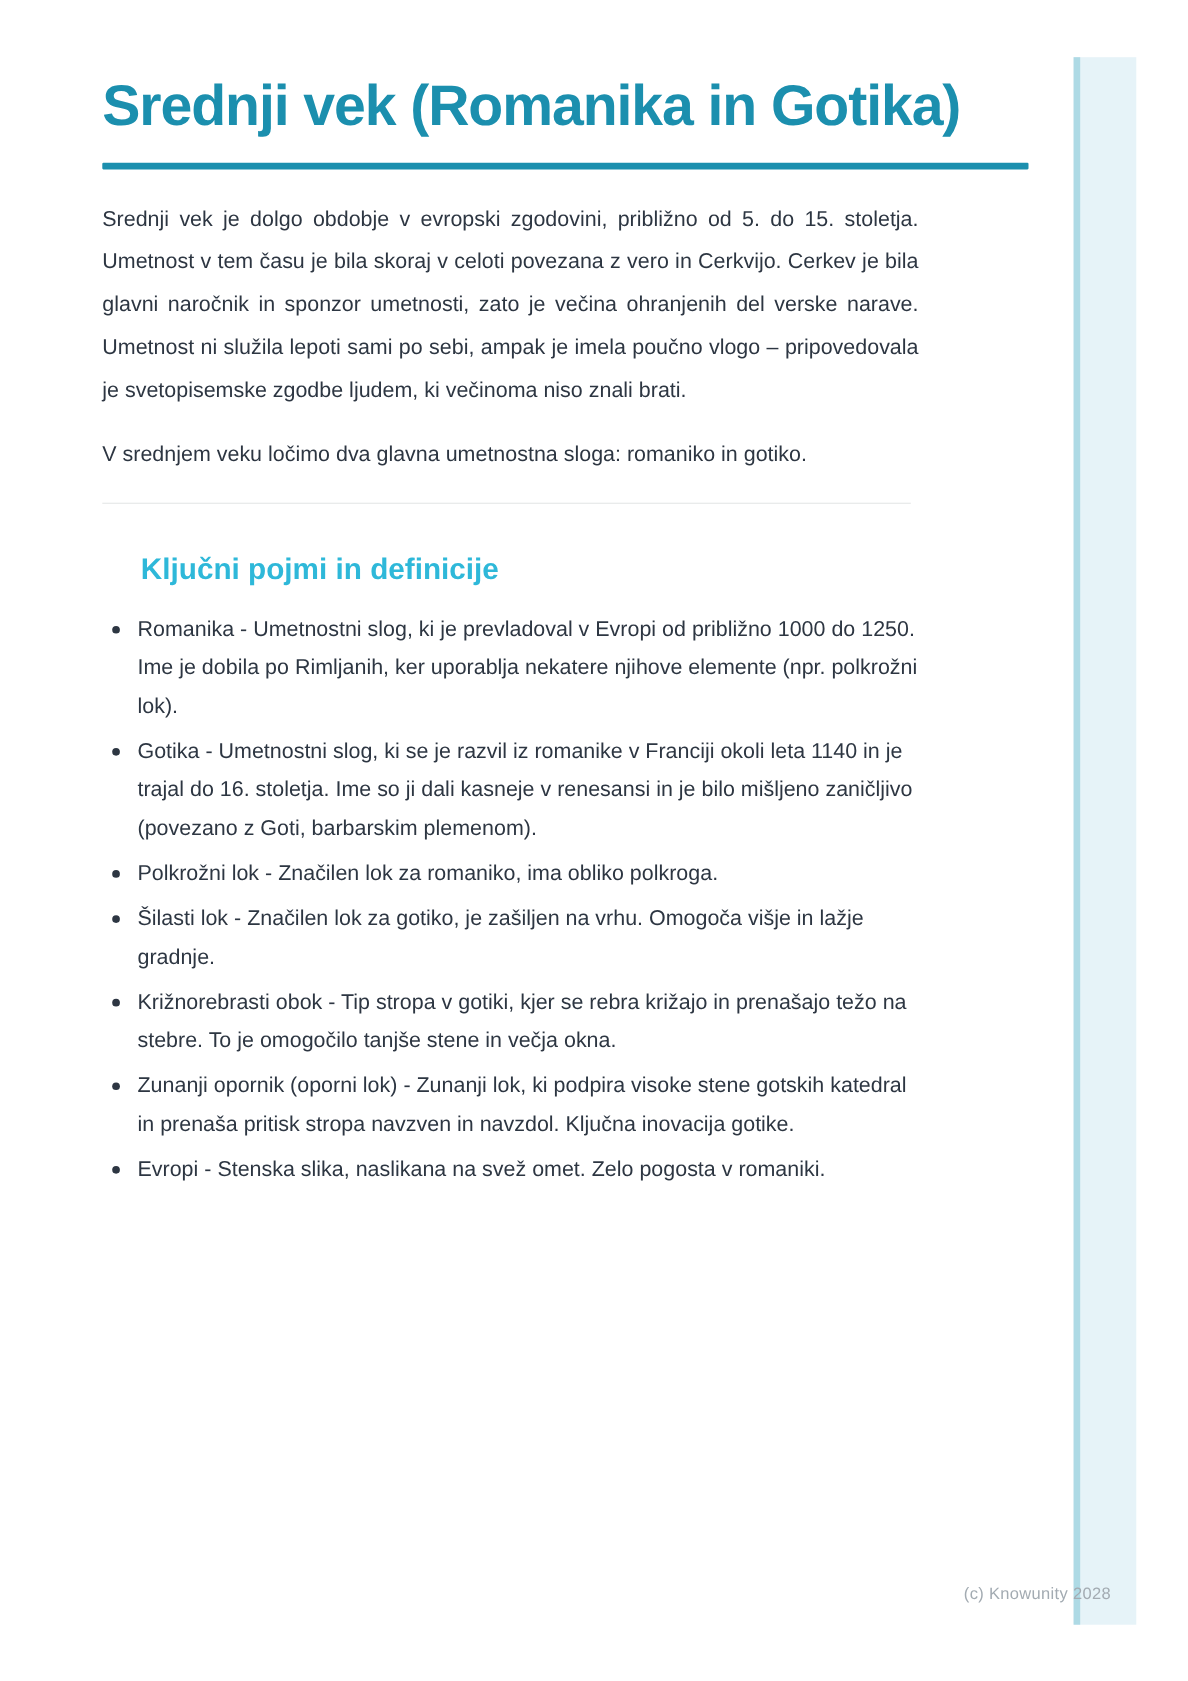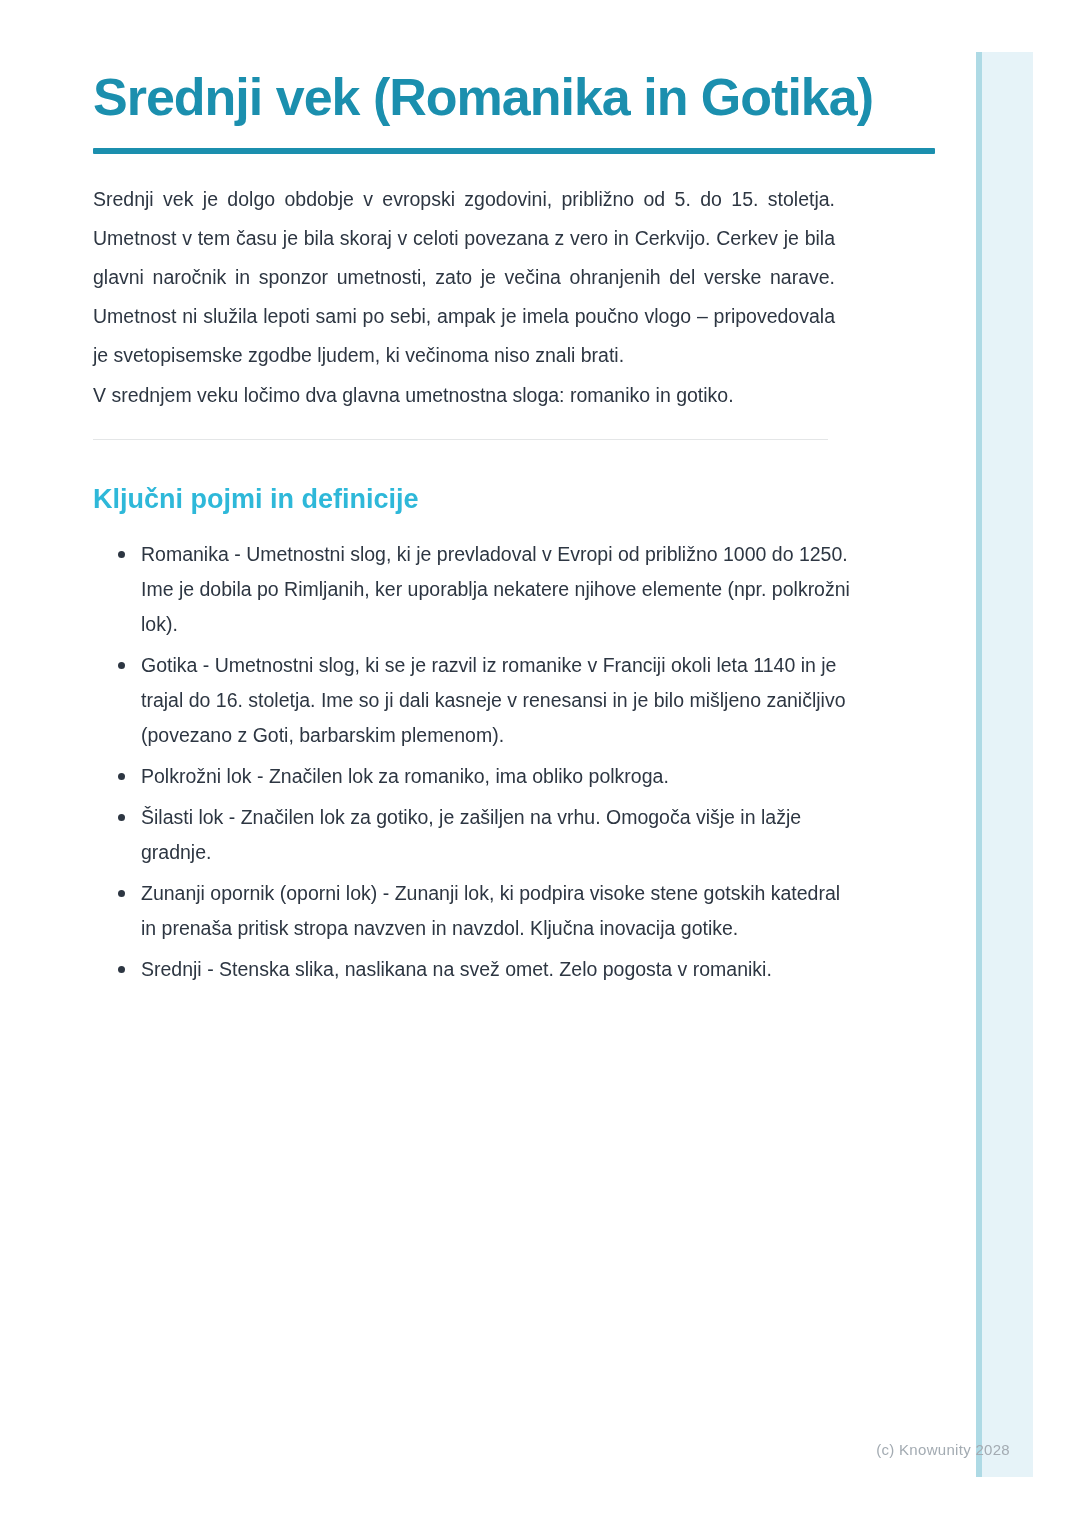--- a/index.html
+++ b/index.html
@@ -44,38 +44,38 @@
     background:var(--accent);
     border-radius:1px;
   }
   h2.section-heading{
     margin:48px 0 0;
     font-size:27px;
     line-height:34px;
     font-weight:700;
     color:var(--heading);
   }
-  h2.section-heading.terms{margin-top:42px;}
+  h2.section-heading.terms{margin-top:42px;margin-left:35px;}
   p.body-par{
     margin:26px 0 0;
     width:742px;
     font-size:19.5px;
     line-height:39px;
     text-align:justify;
     color:var(--text);
   }
-  p.body-par + p.body-par{margin-top:1px;}
+  p.body-par + p.body-par{margin-top:19px;}
   .b{font-weight:400;}
   .section-divider{
     margin-top:24px;
     width:735px;height:0;
     border-top:1.5px solid var(--divider);
   }
   ul.terms-list{
-    margin:21px 16px 0;
+    margin:21px 0 0;
     padding:0;
     list-style:none;
     width:742px;
   }
   ul.terms-list li{
     position:relative;
     padding-left:32px;
     margin:0 0 6px;
     font-size:19.5px;
     line-height:35px;
@@ -125,23 +125,24 @@
 
         <li><span class="bullet"></span><span class="b">Romanika</span> <span>- Umetnostni slog, ki je prevladoval v Evropi od približno 1000 do 1250. Ime je dobila po Rimljanih, ker uporablja nekatere njihove elemente (npr. polkrožni lok).</span></li>
 
         <li><span class="bullet"></span><span class="b">Gotika</span> <span>- Umetnostni slog, ki se je razvil iz romanike v Franciji okoli leta 1140 in je trajal do 16. stoletja. Ime so ji dali kasneje v renesansi in je bilo mišljeno zaničljivo (povezano z Goti, barbarskim plemenom).</span></li>
 
 
         <li><span class="bullet"></span><span class="b">Polkrožni lok</span> <span>- Značilen lok za romaniko, ima obliko polkroga.</span></li>
 
         <li><span class="bullet"></span><span class="b">Šilasti lok</span> <span>- Značilen lok za gotiko, je zašiljen na vrhu. Omogoča višje in lažje gradnje.</span></li>
 
+        <li><span class="bullet"></span><span class="b">Križnorebrasti obok</span> <span>- Tip stropa v gotiki, kjer se rebra križajo in prenašajo težo na stebre. To je omogočilo tanjše stene in večja okna.</span></li>
 
         <li><span class="bullet"></span><span class="b">Zunanji opornik (oporni lok)</span> <span>- Zunanji lok, ki podpira visoke stene gotskih katedral in prenaša pritisk stropa navzven in navzdol. Ključna inovacija gotike.</span></li>
 
-        <li><span class="bullet"></span><span class="b">Srednji</span> <span>- Stenska slika, naslikana na svež omet. Zelo pogosta v romaniki.</span></li>
+        <li><span class="bullet"></span><span class="b">Evropi</span> <span>- Stenska slika, naslikana na svež omet. Zelo pogosta v romaniki.</span></li>
       </ul>
 
   </div>
 
   <div class="watermark">(c) Knowunity 2028</div>
 
 </div>
 
 </body></html>

